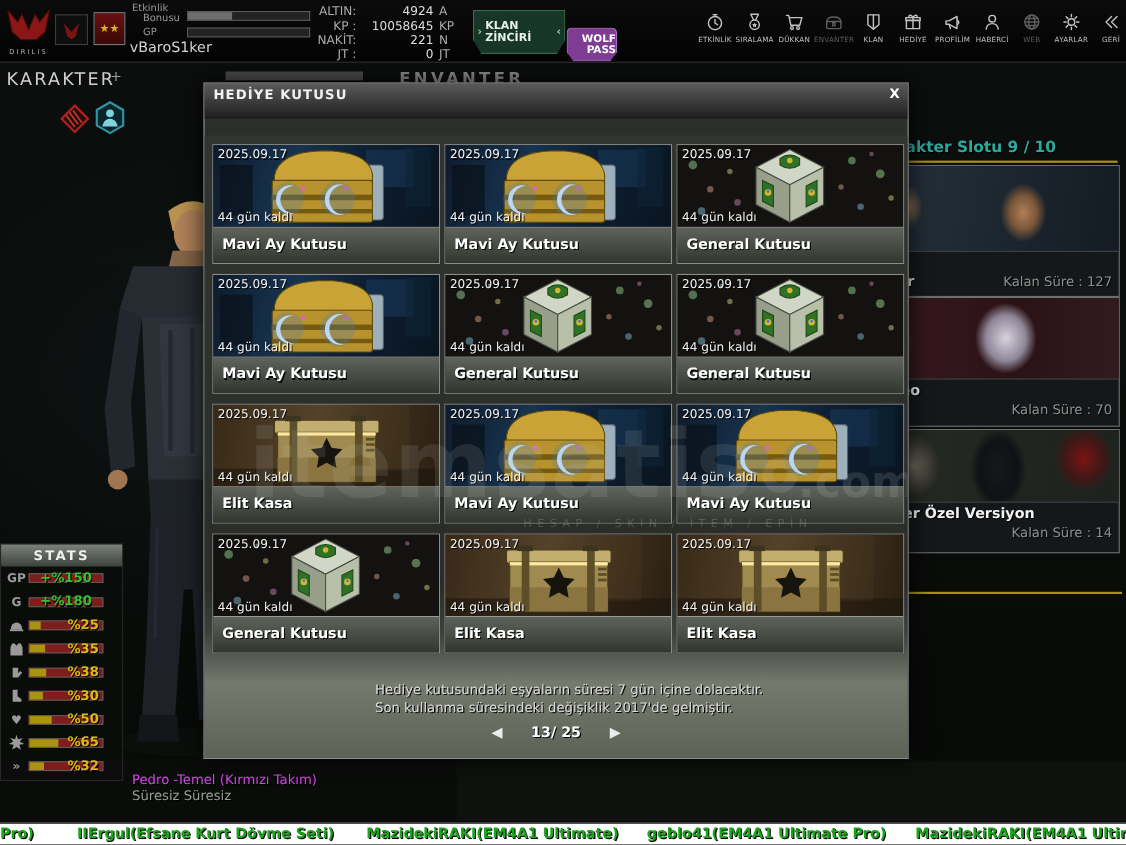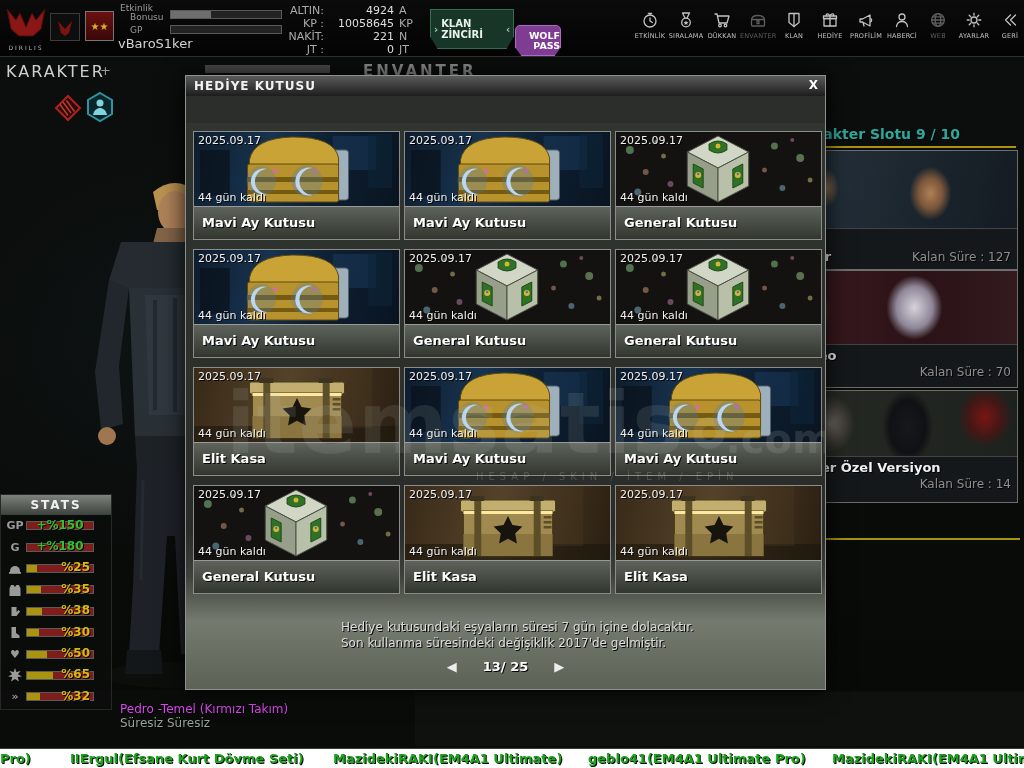--- a/index.html
+++ b/index.html
@@ -99,21 +99,21 @@
       linear-gradient(90deg,#262a24,#1e221e)}
   .r-name{padding:3px 0 0 5px;font-size:13px;font-weight:bold;color:#f2f2f2}
   .r-sub{display:flex;justify-content:space-between;padding:2px 6px 0 5px;align-items:baseline}
   .r-status{font-size:13px;font-weight:bold;color:#e8e8e8}
   .r-rem{font-size:12px;color:#8f8f8f;margin-left:auto}
   .rp-bottom{position:absolute;left:0;top:416px;width:232px;height:2px;background:#a8930e}
 
   
   .dialog{position:absolute;left:185px;top:75px;width:641px;height:615px;z-index:10;
           border:1px solid #8f8f8f;background:#2b2e2a;box-shadow:0 0 22px rgba(0,0,0,.85)}
-  .d-title{height:20px;background:linear-gradient(#5a5a5a,#1d1d1d);color:#f2f2f2;font-size:12px;
+  .d-title{height:32px;background:linear-gradient(#5a5a5a,#1d1d1d);color:#f2f2f2;font-size:12px;
            font-weight:bold;letter-spacing:1px;line-height:20px;padding-left:8px}
   .d-close{position:absolute;right:7px;top:2px;font-size:12px;font-weight:bold;color:#fff;cursor:pointer}
   .d-tabs{position:absolute;left:5px;top:21px;display:flex}
   .tab{height:26px;line-height:24px;padding:0 13px;font-size:12px;font-weight:bold;cursor:pointer}
   .tab.active{background:linear-gradient(#cacaca,#888);border-top:3px solid #e07c10;color:#151515}
   .tab.inactive{background:#3b3b3b;border:1px solid #5a5a5a;color:#d6d6d6;margin-left:2px}
   .d-content{position:absolute;left:0;top:47px;right:0;bottom:0;overflow:hidden;
        background:linear-gradient(180deg,#31352f 0%,#292c28 72%,#3c413a 80%,#757a6f 88%,#5d6257 100%)}
   .cell{position:absolute;width:207px;height:109px;border:1px solid #8c8c8c;background:#101210;cursor:pointer}
   .cell-img{position:relative;height:74px;overflow:hidden}

